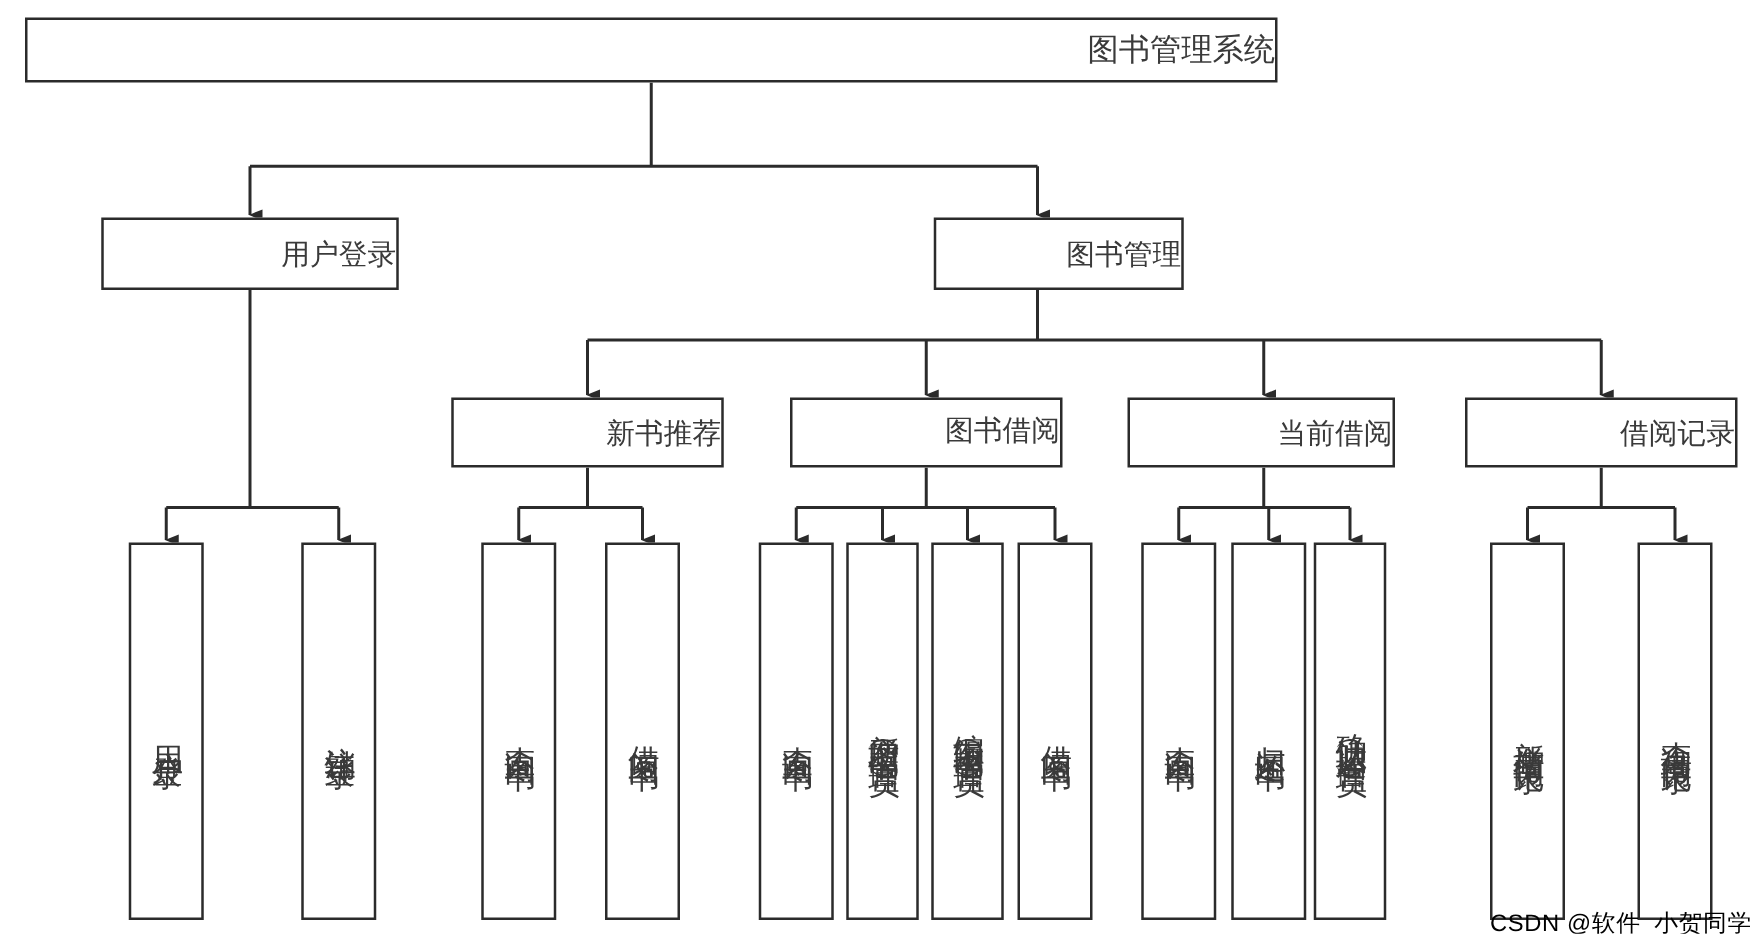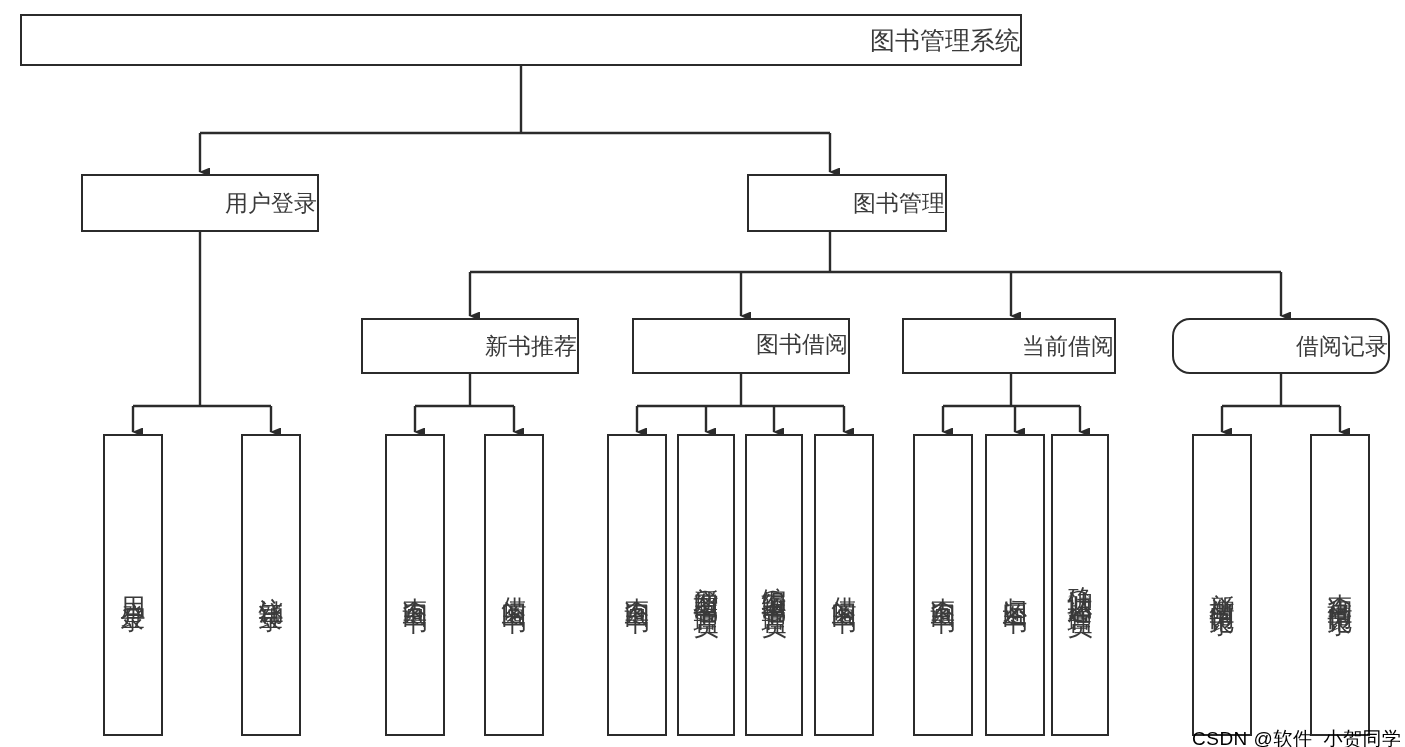--- a/index.html
+++ b/index.html
@@ -144,21 +144,21 @@
 
   <div class="node level2" style="left: 361px; top: 318px; width: 218px; height: 56px;">
     <span class="node-label">新书推荐</span>
   </div>
   <div class="node level2" style="left: 632px; top: 318px; width: 218px; height: 56px; font-family: Liberation Mono, monospace;">
     <span class="node-label">图书借阅</span>
   </div>
   <div class="node level2" style="left: 902px; top: 318px; width: 214px; height: 56px;">
     <span class="node-label">当前借阅</span>
   </div>
-  <div class="node level2" style="left: 1172px; top: 318px; width: 218px; height: 56px; border-radius: 18px;">
+  <div class="node level2" style="left: 1172px; top: 318px; width: 218px; height: 56px;">
     <span class="node-label">借阅记录</span>
   </div>
 
   <div class="node leaf" style="left: 103px; top: 434px; width: 60px; height: 302px;">
     <span class="node-label">用户登录</span>
   </div>
   <div class="node leaf" style="left: 241px; top: 434px; width: 60px; height: 302px;">
     <span class="node-label">注销登录</span>
   </div>
   <div class="node leaf" style="left: 385px; top: 434px; width: 60px; height: 302px;">

